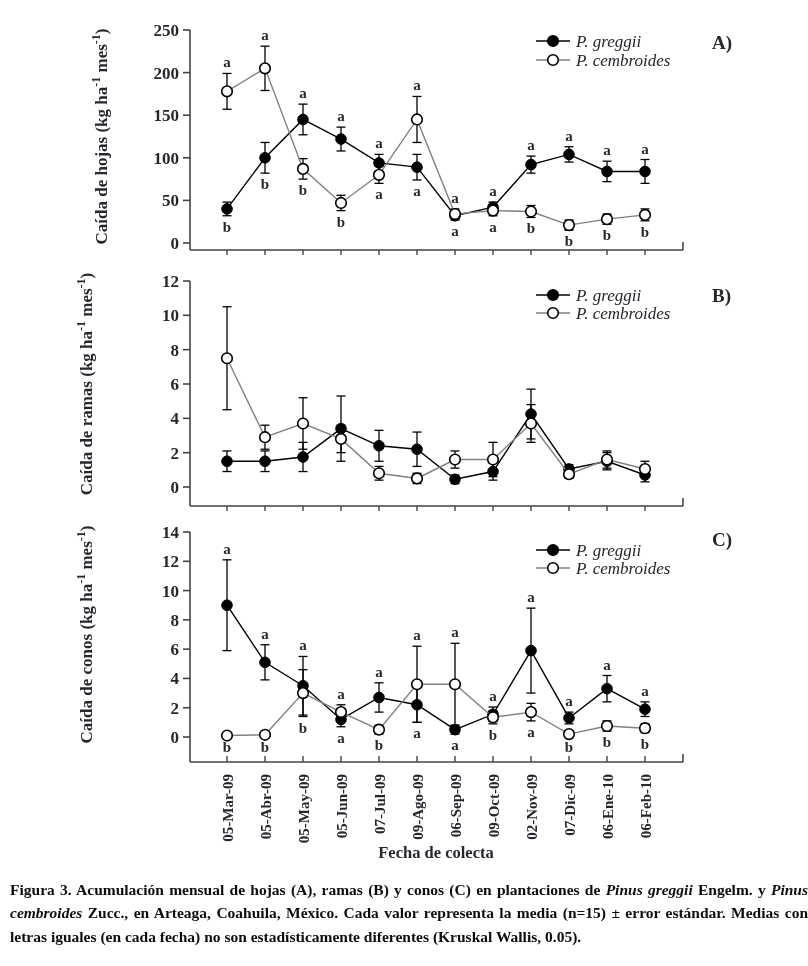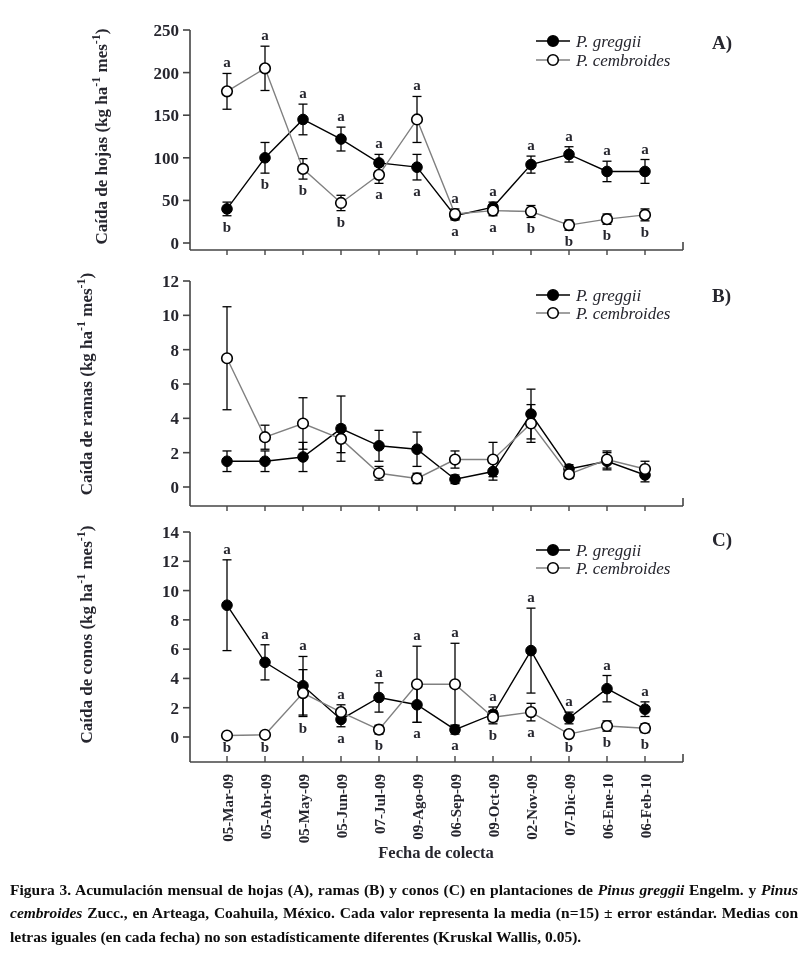--- a/index.html
+++ b/index.html
@@ -1,19 +1,19 @@
 <!DOCTYPE html>
 <html><head>
 <meta charset="utf-8">
 <style>
   html,body{margin:0;padding:0;background:#ffffff;}
   body{width:808px;height:966px;font-family:"Liberation Serif",serif;color:#111;}
   .page{position:relative;width:808px;height:966px;background:#fff;overflow:hidden;}
   svg{display:block;}
-  .caption{margin:12px 10px 0 10px;font-size:15.5px;line-height:1.5;font-weight:bold;
+  .caption{margin:12px 0 0 10px;font-size:15.5px;line-height:1.5;font-weight:bold;
            text-align:justify;color:#0d0d0d;}
   .caption .it{font-style:italic;}
   text{font-family:"Liberation Serif",serif;}
 </style>
 </head>
 <body>
 
 <div class="page">
   <svg id="fig-svg" width="808" height="866" viewBox="0 0 808 866">
       <g>

